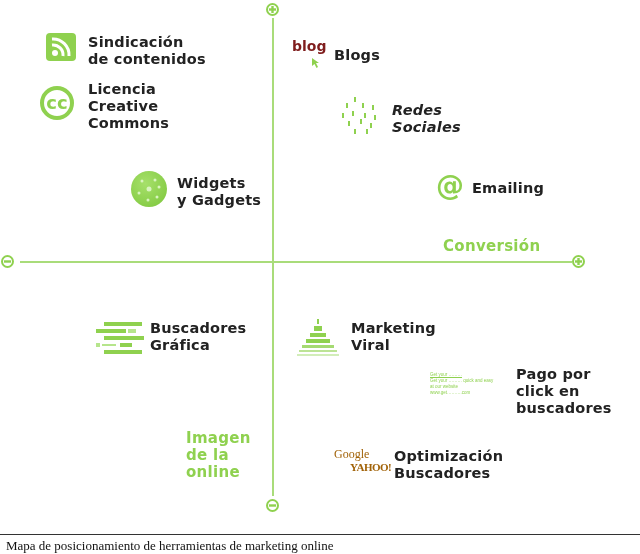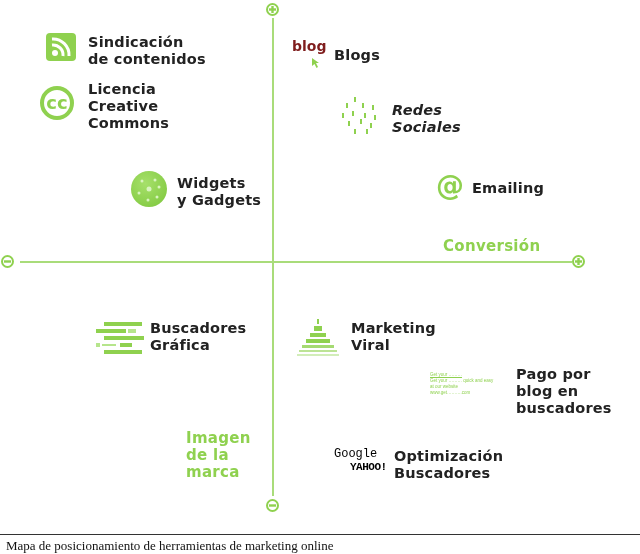--- a/index.html
+++ b/index.html
@@ -41,21 +41,21 @@
   <svg width="9" height="9" viewBox="0 0 9 9">
       <rect x="3.3" y="1" width="2.4" height="7" fill="#8fd14f"></rect>
       <rect x="1" y="3.3" width="7" height="2.4" fill="#8fd14f"></rect>
     </svg>
 </div>
 
 <div class="axis-lbl" style="left:443px;top:238px;">Conversión</div>
 <div class="axis-lbl" style="left:186px;top:430px;text-align:left;width:76px;">
   <div>Imagen</div>
   <div>de la</div>
-  <div>marca</div>
+  <div>online</div>
 </div>
 
 <div class="abs" style="left:46px;top:33px;width:30px;height:28px;background:#8fd14f;border-radius:4px;">
   <svg width="30" height="28" viewBox="0 0 30 28">
     <circle cx="9" cy="20" r="3" fill="#fff"></circle>
     <path d="M6 12 A10 10 0 0 1 17 23" stroke="#fff" stroke-width="3" fill="none"></path>
     <path d="M6 6 A16 16 0 0 1 23 23" stroke="#fff" stroke-width="3" fill="none"></path>
   </svg>
 </div>
 <div class="lbl" style="left:88px;top:34px;">
@@ -157,25 +157,25 @@
 </div>
 
 <div class="abs" style="left:430px;top:372px;color:#8fd14f;font-family:'Liberation Sans',sans-serif;font-size:4.5px;line-height:6px;">
   <div style="text-decoration:underline;">Get your ………</div>
   <div>Get your ……… quick and easy</div>
   <div>at our website</div>
   <div>www.get……….com</div>
 </div>
 <div class="lbl" style="left:516px;top:366px;">
   <div>Pago por</div>
-  <div>blog en</div>
+  <div>click en</div>
   <div>buscadores</div>
 </div>
 
-<div class="abs" style="left:334px;top:448px;color:#000000;font-family:Liberation Mono, monospace;font-size:12px;line-height:13px;">
+<div class="abs" style="left:334px;top:448px;color:#a16207;font-family:Liberation Serif, serif;font-size:12px;line-height:13px;">
   <div>Google</div>
   <div style="font-weight:700;font-size:11px;letter-spacing:-0.5px;margin-left:16px;">YAHOO!</div>
 </div>
 <div class="lbl" style="left:394px;top:448px;">
   <div>Optimización</div>
   <div>Buscadores</div>
 </div>
 
 <div class="caption-rule"></div>
 <div class="caption">Mapa de posicionamiento de herramientas de marketing online</div>

